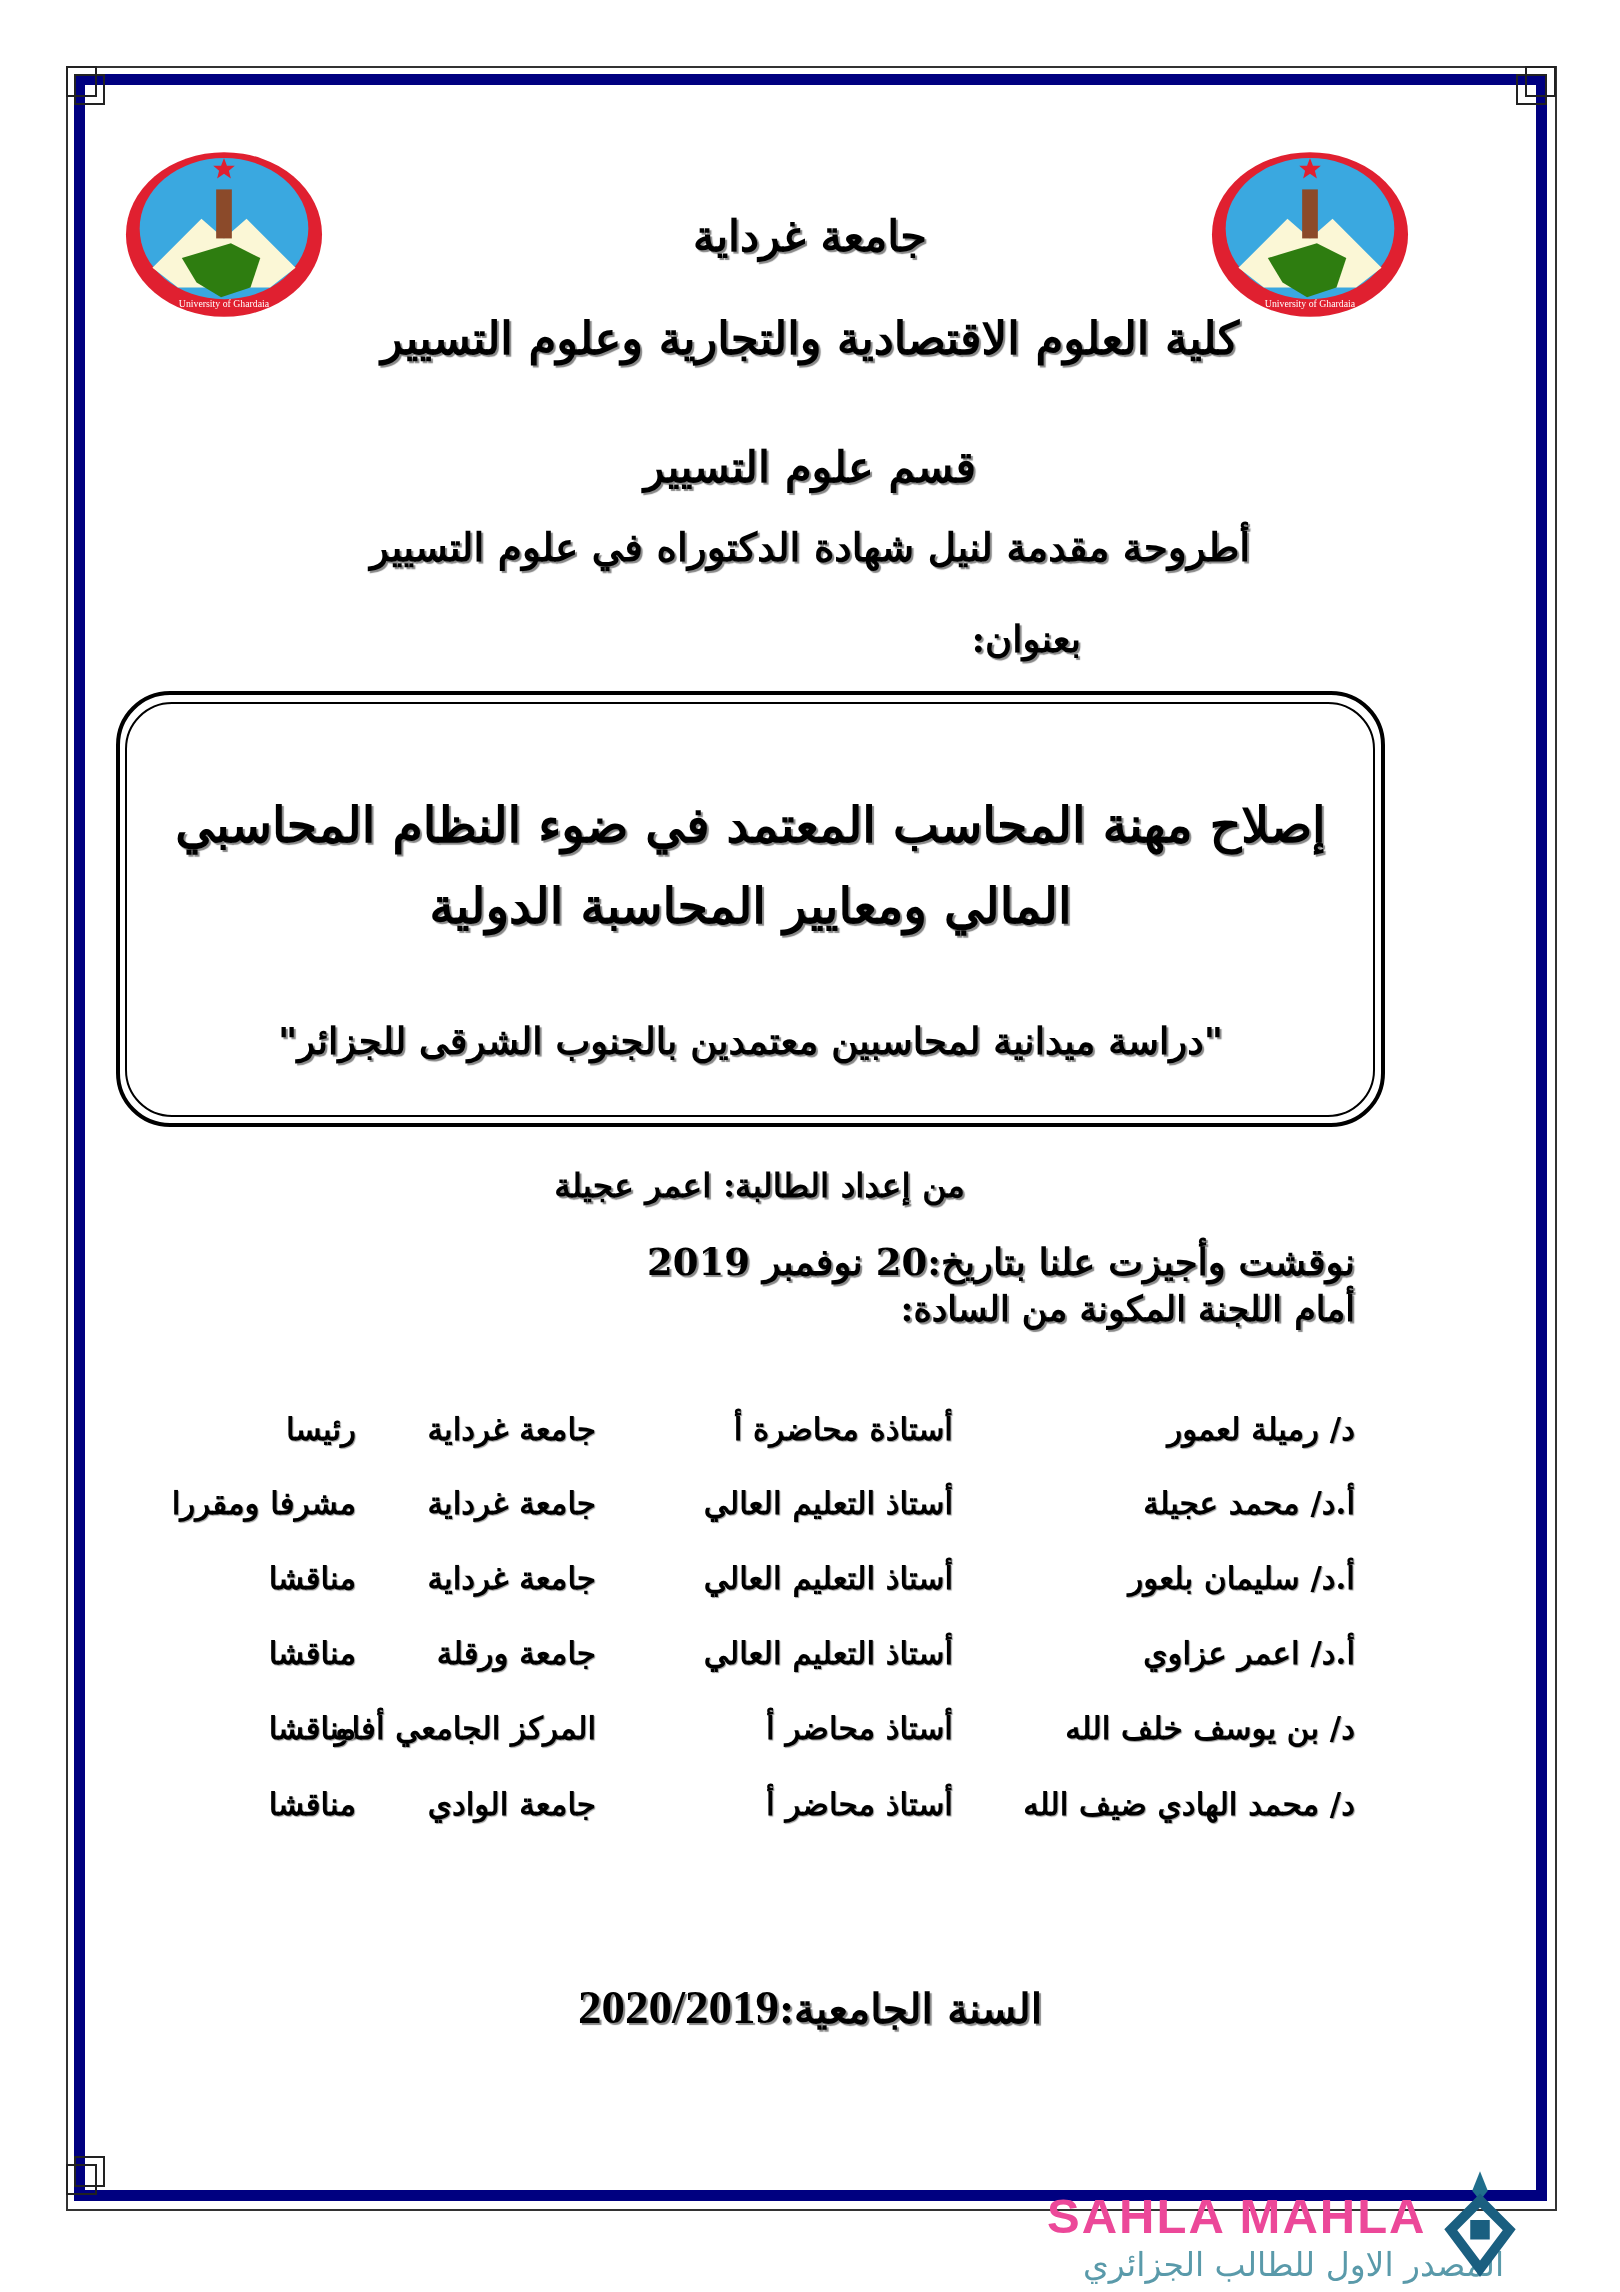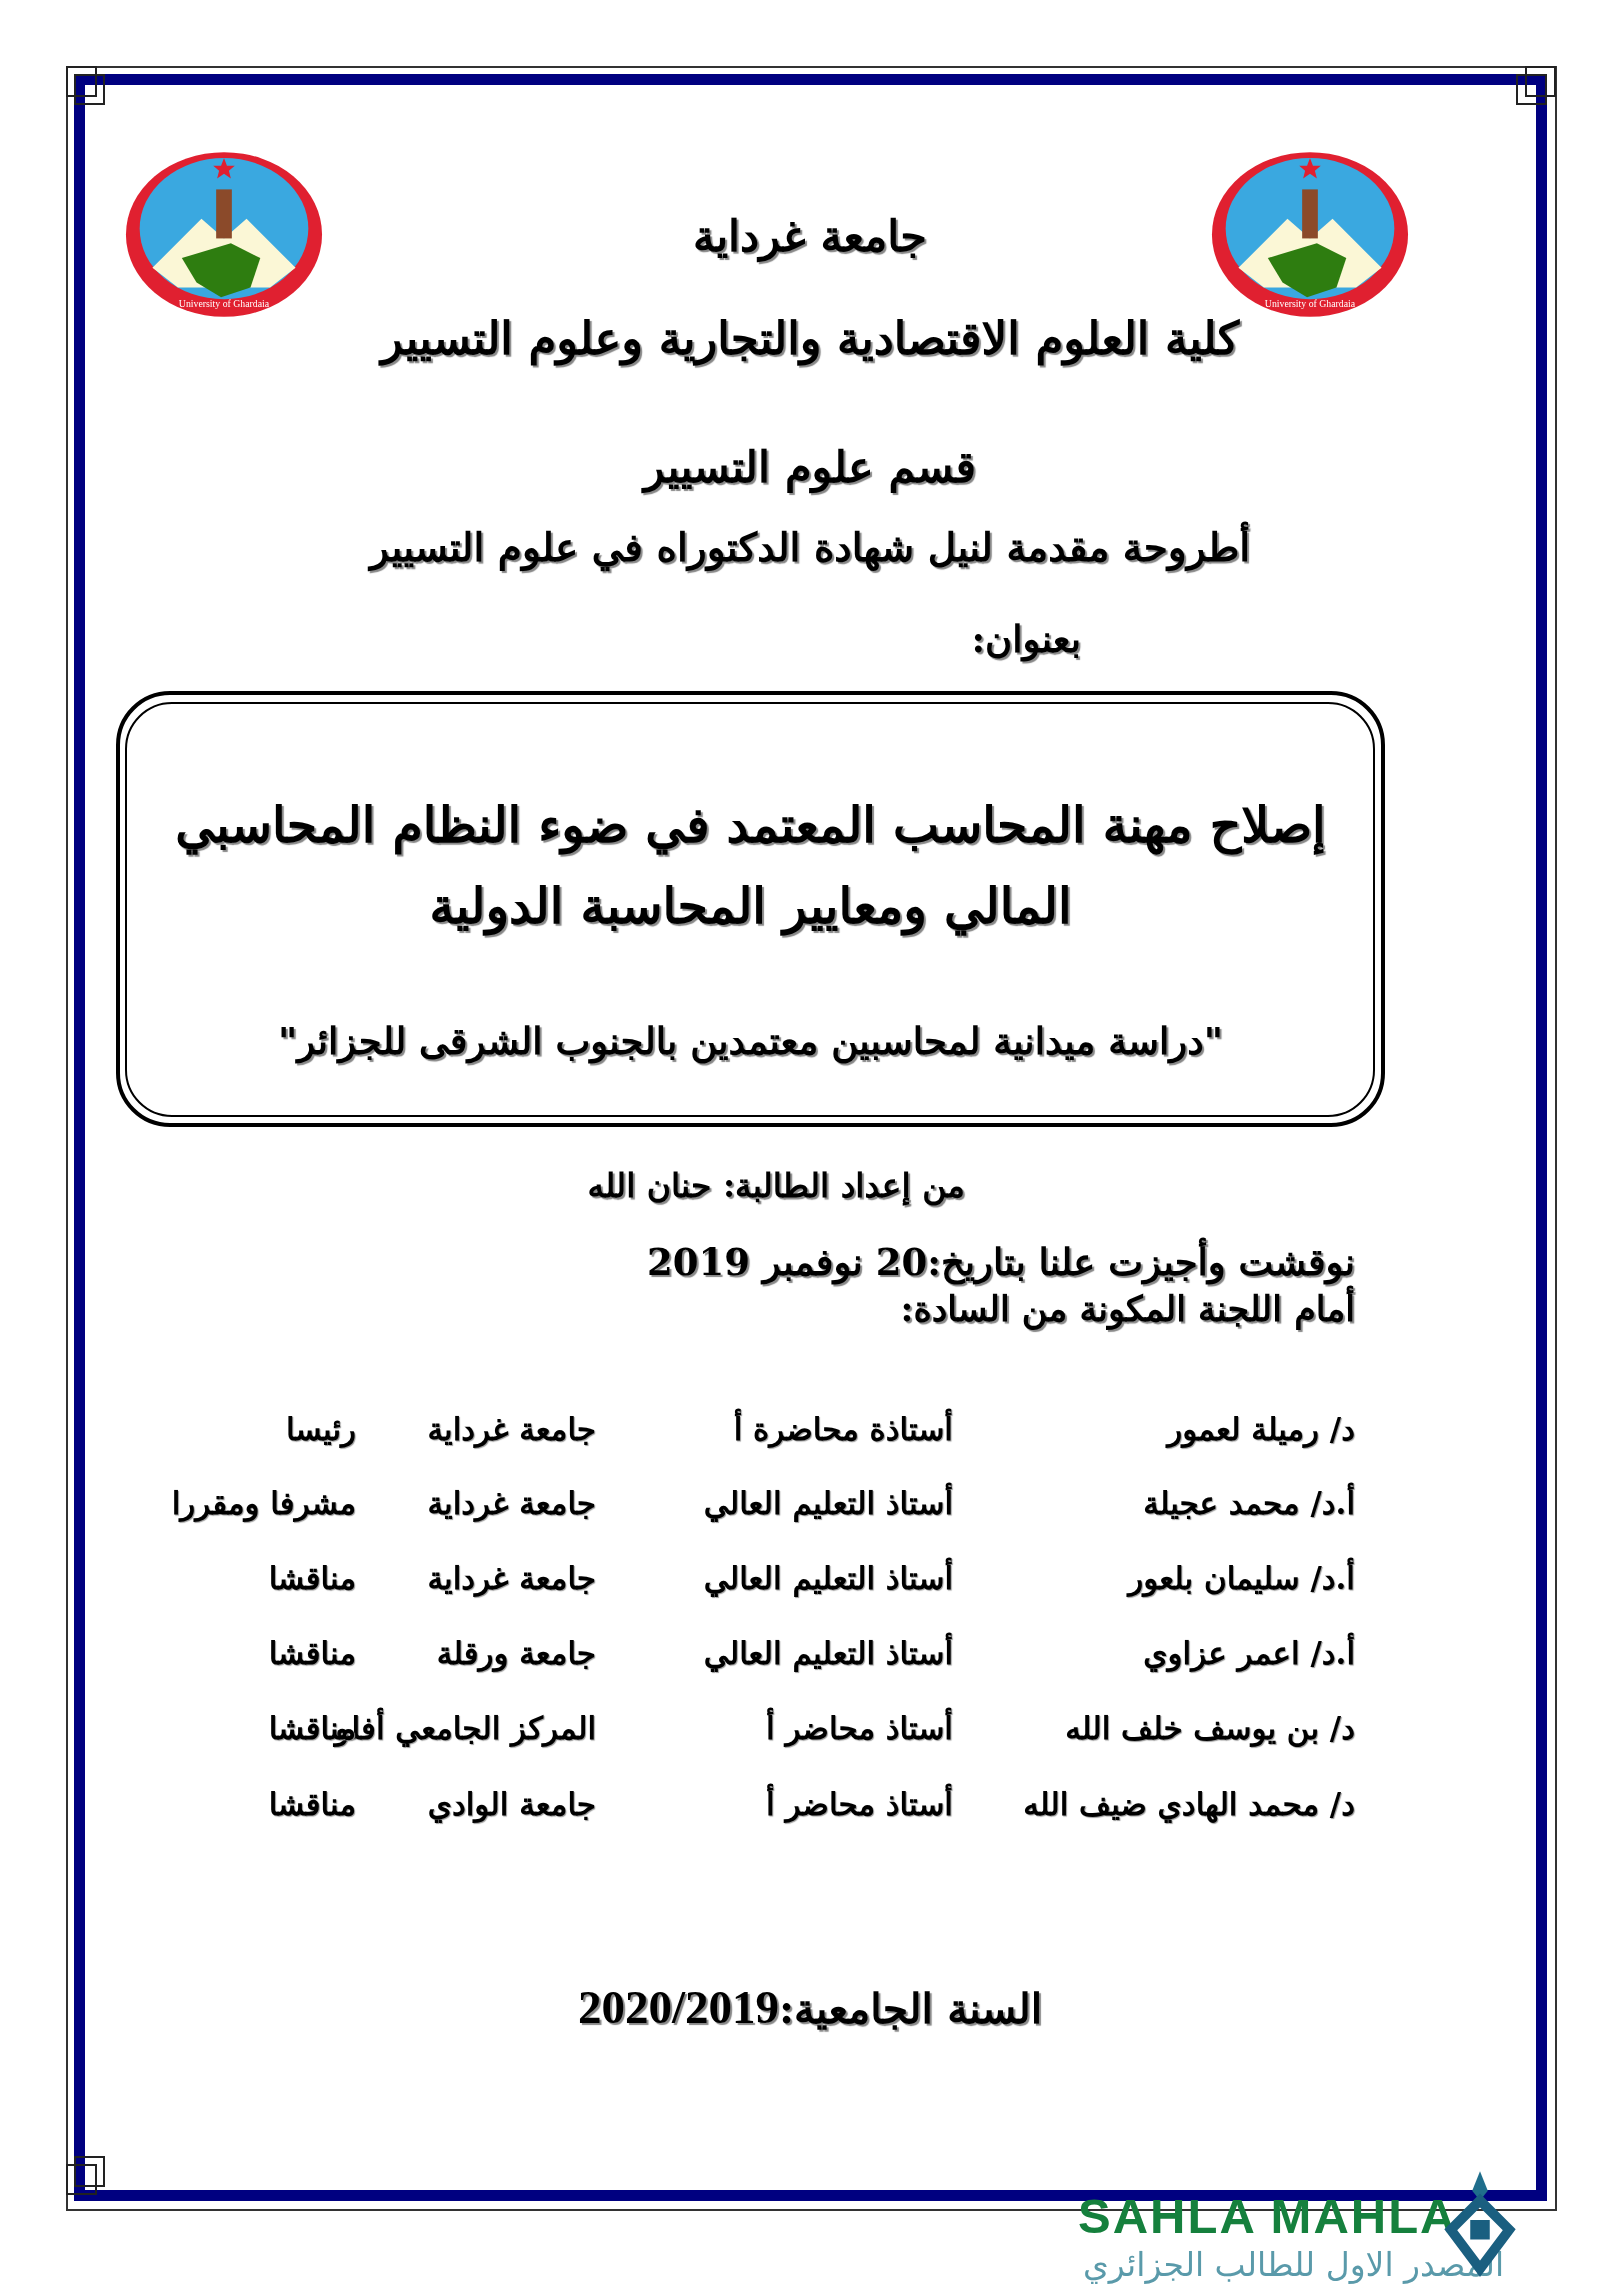--- a/index.html
+++ b/index.html
@@ -64,22 +64,22 @@
     .jc-name { right: 265px; }
     .jc-rank { right: 667px; }
     .jc-univ { right: 1024px; }
     .jc-role { right: 1264px; }
 
     .academic-year { top: 1980px; font-size: 41px; left: 0; width: 1620px; text-align: center; }
     .academic-year .num { font-family: "Liberation Serif", serif; font-size: 47px; margin-top: 44px; }
 
     
     .wm-latin {
-      position: absolute; left: 1078px; top: 2188px; font-family: "Liberation Sans", sans-serif;
-      font-weight: bold; font-size: 49px; color: #15803d; letter-spacing: 2px; text-align: right;
+      position: absolute; left: 1047px; top: 2188px; font-family: "Liberation Sans", sans-serif;
+      font-weight: bold; font-size: 49px; color: #ec4899; letter-spacing: 2px; text-align: right;
     }
     .wm-arabic {
       position: absolute; left: 1083px; top: 2245px; font-size: 33px; color: #5a9aaa; direction: rtl;
     }
     .wm-glyph { position: absolute; left: 1441px; top: 2161px; width: 78px; height: 118px; }
   </style>
 </head>
 <body>
 
 <div class="border-outer"></div>
@@ -115,21 +115,21 @@
 <div class="line center rtl title-dep">قسم علوم التسيير</div>
 <div class="line center rtl thesis-for">أطروحة مقدمة لنيل شهادة الدكتوراه في علوم التسيير</div>
 <div class="line rtl bi-unwan">بعنوان:</div>
 
 <div class="title-box"></div>
 <div class="title-box-inner"></div>
 <div class="line rtl tb-line1">إصلاح مهنة المحاسب المعتمد في ضوء النظام المحاسبي</div>
 <div class="line rtl tb-line2">المالي ومعايير المحاسبة الدولية</div>
 <div class="line rtl tb-line3">"دراسة ميدانية لمحاسبين معتمدين بالجنوب الشرقى للجزائر"</div>
 
-<div class="line rtl prepared">من إعداد الطالبة: حنان الله</div>
+<div class="line rtl prepared">من إعداد الطالبة: اعمر عجيلة</div>
 <div class="line rtl defended">
   <span>نوقشت وأجيزت علنا بتاريخ:</span><span>20 نوفمبر 2019</span>
 </div>
 <div class="line rtl committee">أمام اللجنة المكونة من السادة:</div>
 
 <div>
   <div class="jury-row" style="top:1411px;">
     <span class="jury-cell jc-name">د/ رميلة لعمور</span>
     <span class="jury-cell jc-rank">أستاذة محاضرة أ</span>
     <span class="jury-cell jc-univ">جامعة غرداية</span>

